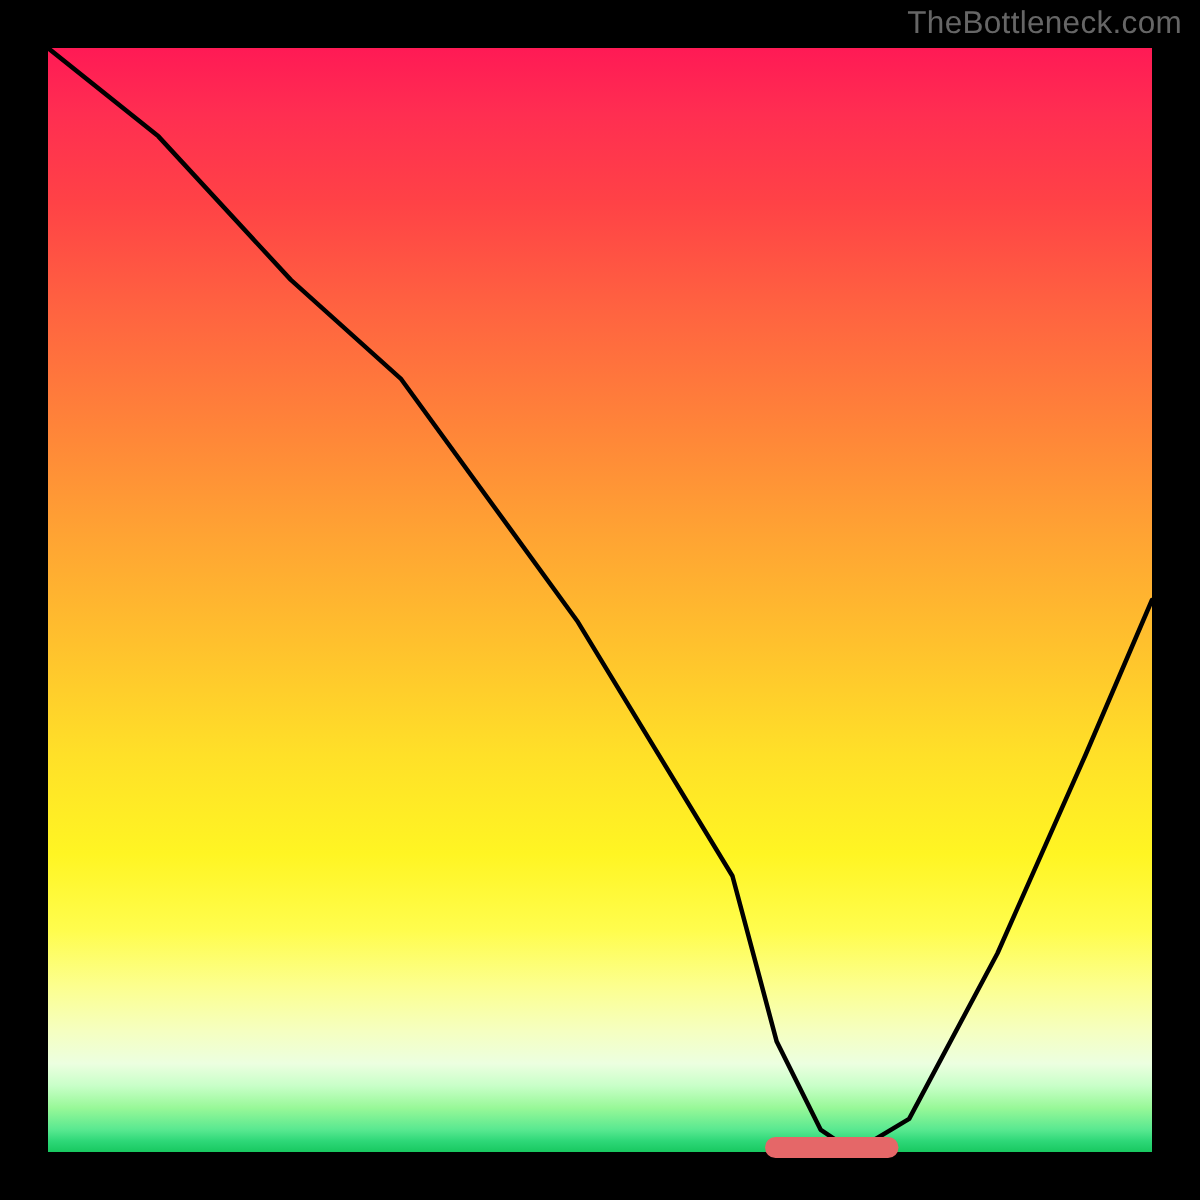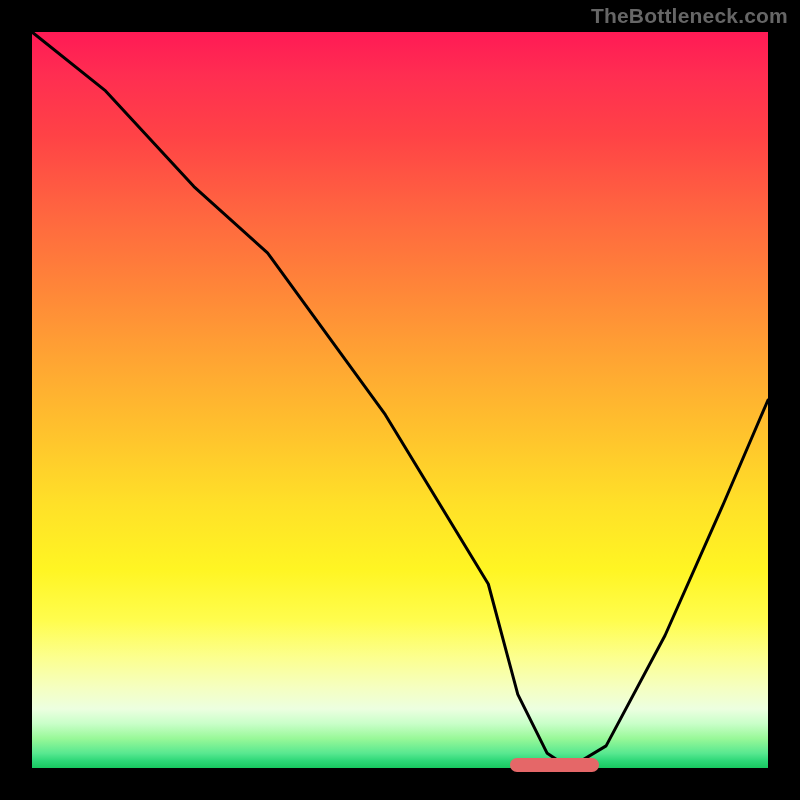--- a/index.html
+++ b/index.html
@@ -10,21 +10,21 @@
     position: relative;
     font-family: Arial, sans-serif;
     overflow: hidden;
   }
   .watermark {
     position: absolute;
     top: 4px;
     right: 12px;
     color: #666;
     font-size: 21px;
-    font-weight: 700;
+    font-weight: 400;
     z-index: 10;
     letter-spacing: 0.2px;
   }
   .plot-area {
     position: absolute;
     left: 32px;
     top: 32px;
     width: 736px;
     height: 736px;
   }

